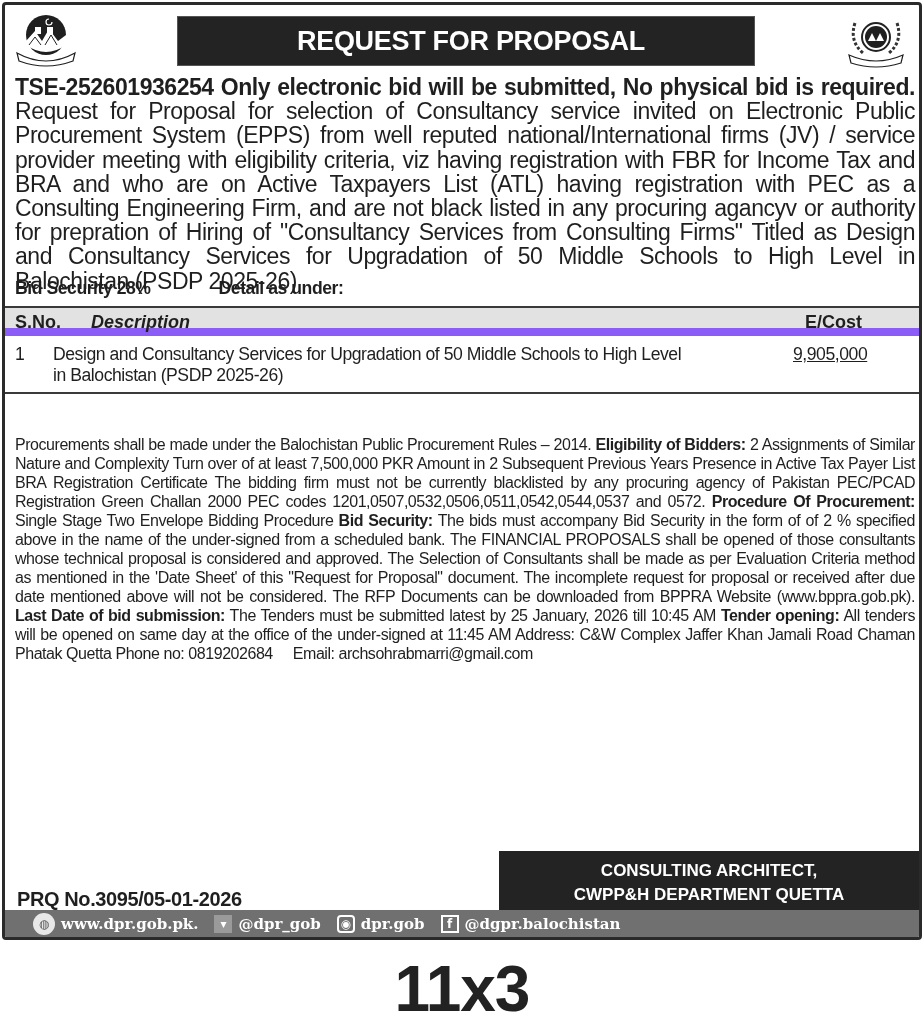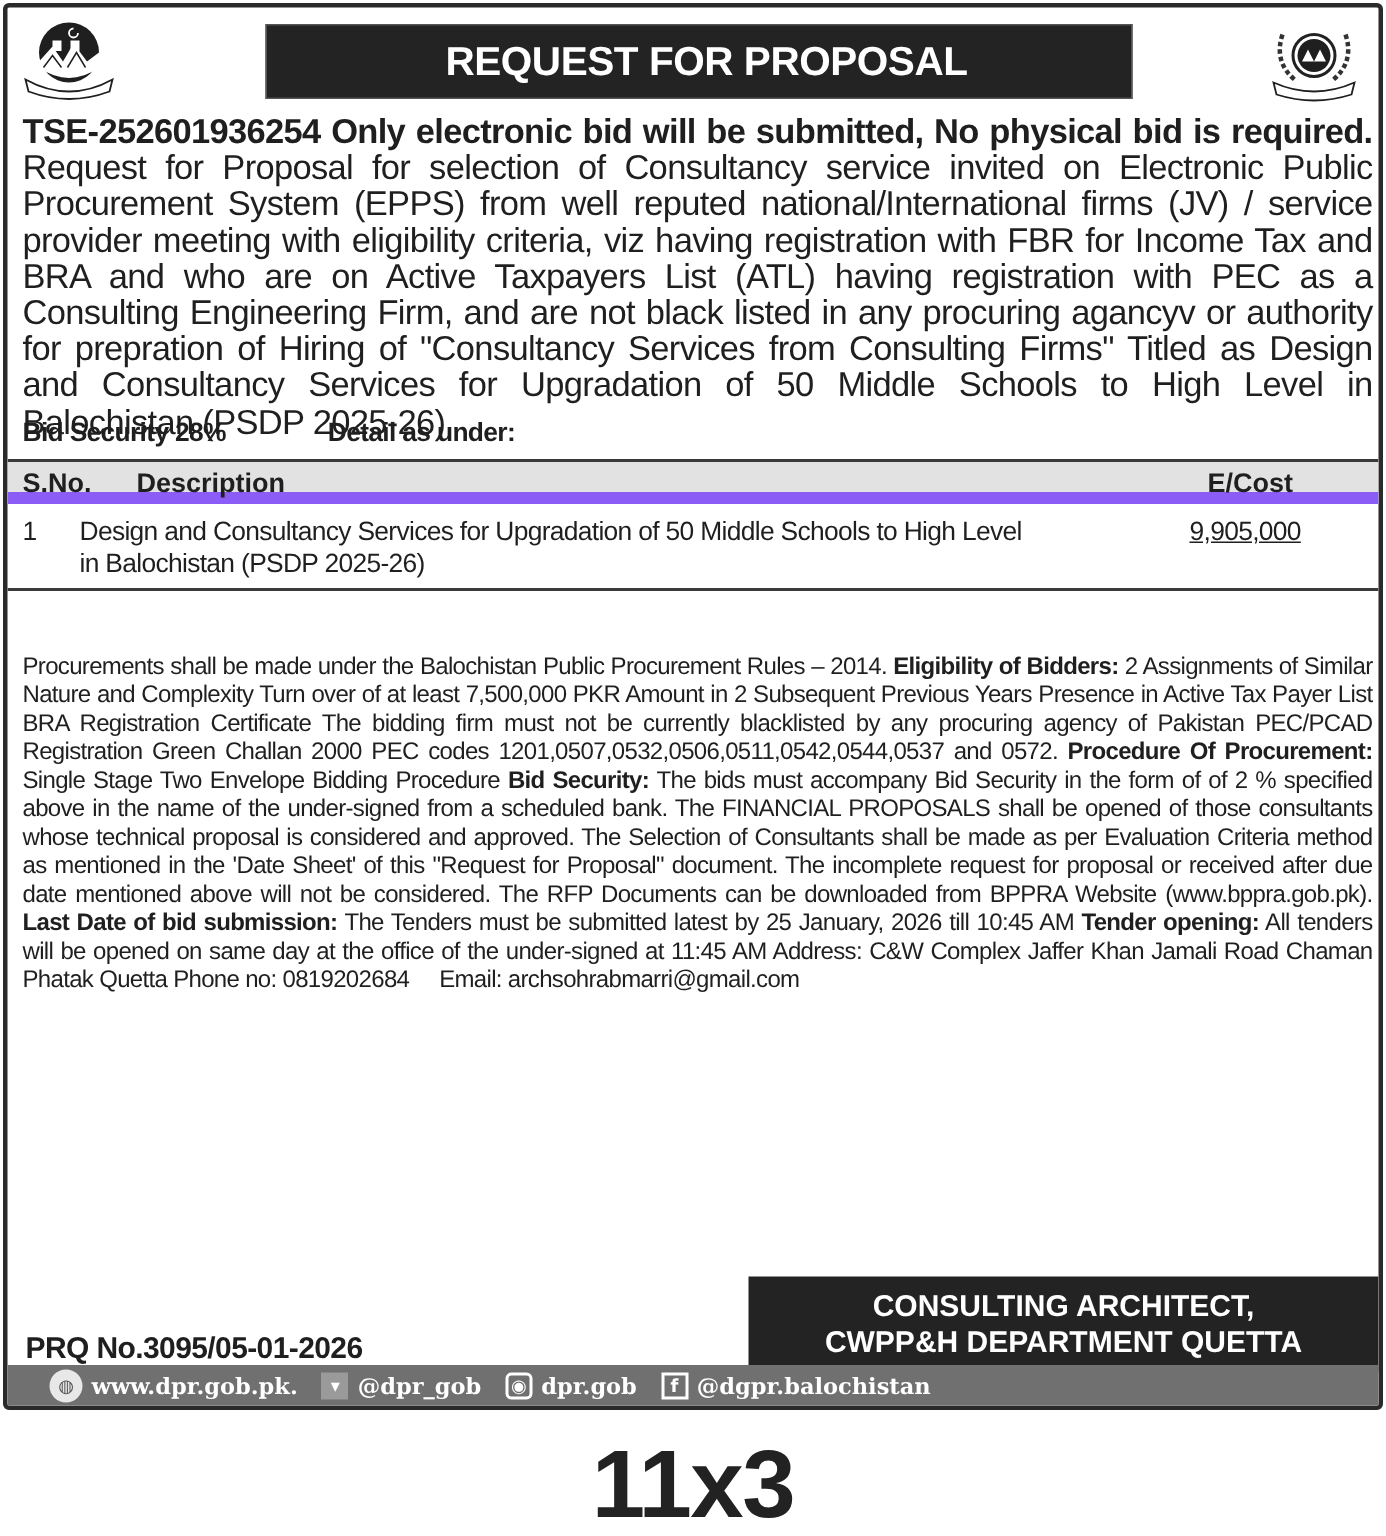--- a/index.html
+++ b/index.html
@@ -31,38 +31,38 @@
   .bidsec-row { position: absolute; left: 10px; top: 273px; font-size: 17.6px; font-weight: bold; letter-spacing: -0.45px; }
   .bidsec-row span.gap { display: inline-block; width: 68px; }
 
   
   .tbl { position: absolute; left: 0; top: 301px; width: 100%; }
   .tbl-head {
     height: 30px; background: #e2e2e2; border-top: 2px solid #3a3a3a; border-bottom: 8px solid #8b5cf6;
     position: relative; font-weight: bold; font-size: 18px;
   }
   .tbl-head .c-sno { position: absolute; left: 10px; top: 4px; }
-  .tbl-head .c-desc { position: absolute; left: 86px; top: 4px; }
+  .tbl-head .c-desc { position: absolute; left: 86px; top: 4px; font-style: italic; }
   .tbl-head .c-cost { position: absolute; left: 800px; top: 4px; }
   .tbl-row { height: 58px; position: relative; font-size: 17.6px; letter-spacing: -0.45px; border-bottom: 2px solid #3a3a3a; }
   .tbl-row .r-sno { position: absolute; left: 10px; top: 8px; }
   .tbl-row .r-desc { position: absolute; left: 48px; top: 8px; width: 640px; line-height: 21px; }
   .tbl-row .r-cost { position: absolute; left: 788px; top: 8px; text-decoration: underline; }
 
   .body-text {
     position: absolute; left: 10px; top: 394px; width: 900px;
     font-size: 16px; line-height: 19px; letter-spacing: -0.45px; text-align: justify; margin-top: 36px;
   }
   .body-text b { font-weight: bold; }
 
   
   .prq { position: absolute; left: 12px; top: 883px; font-weight: bold; font-size: 20px; letter-spacing: -0.4px; }
   .sign-box {
     position: absolute; left: 494px; top: 846px; width: 420px; height: 64px;
-    background: #232323; color: #fff; font-weight: bold; font-size: 20px;
+    background: #232323; color: #fff; font-weight: bold; font-size: 17px;
     display: flex; flex-direction: column; align-items: center; justify-content: center; line-height: 24px;
   }
   .social-bar {
     position: absolute; left: 0; bottom: 0; width: 100%; height: 27px; background: #707070;
     display: flex; align-items: center; color: #fff; font-family: "DejaVu Serif", serif; font-weight: bold; font-size: 15px;
     padding-left: 28px;
   }
   .social-item { display: flex; align-items: center; margin-right: 16px; }
   .s-icon { display: inline-flex; width: 18px; height: 18px; align-items: center; justify-content: center; margin-right: 6px; font-family: "DejaVu Sans", sans-serif; font-size: 12px; }
   .s-globe { border-radius: 50%; background: #e8e8e8; color: #555; width: 22px; height: 22px; }

